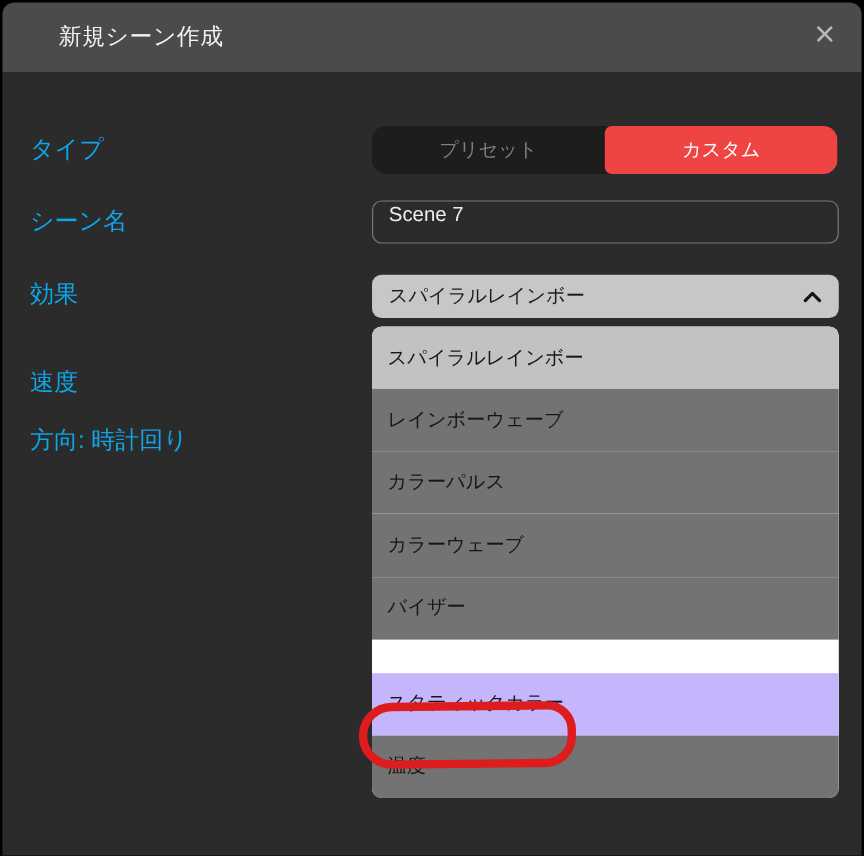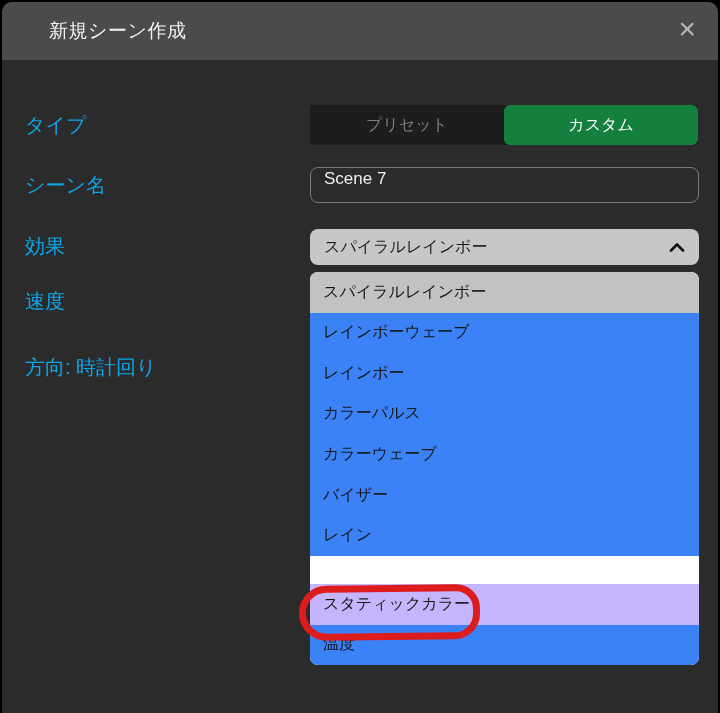--- a/index.html
+++ b/index.html
@@ -7,38 +7,38 @@
   .dialog{position:absolute;left:2px;top:2px;width:716px;height:711px;background:#2b2b2b;
     border-radius:10px 10px 0 0;overflow:hidden;}
   .titlebar{position:absolute;left:0;top:0;width:100%;height:58px;background:#4b4b4b;
     display:flex;align-items:center;box-sizing:border-box;padding:0 22px;}
   .title{color:#f2f2f2;font-size:19px;letter-spacing:.5px;margin-left:25px;}
   .close{margin-left:auto;color:#b8b8b8;font-size:30px;line-height:1;cursor:pointer;
     font-weight:400;transform:translateY(-2px);}
   .label{position:absolute;left:23px;color:#0ea5e9;font-size:20px;line-height:20px;}
   
   .segmented{position:absolute;left:308px;top:103px;width:388px;height:40px;display:flex;
-    background:#1d1d1d;border-radius:2px;overflow:hidden;}
+    background:#1d1d1d;border-radius:12px;overflow:hidden;}
   .seg{flex:1;display:flex;align-items:center;justify-content:center;font-size:16px;cursor:pointer;}
   .seg.inactive{background:#1d1d1d;color:#7f7f7f;}
-  .seg.active{background:#15803d;color:#ffffff;border-radius:6px;}
+  .seg.active{background:#ef4444;color:#ffffff;border-radius:6px;}
   
   .textinput{position:absolute;left:308px;top:165px;width:389px;height:36px;box-sizing:border-box;
     background:transparent;border:1.5px solid #7a7a7a;border-radius:8px;color:#ededed;
     font-size:17px;padding:0 0 12px 13px;outline:none;font-family:"Liberation Sans",sans-serif;}
   
   .ddbutton{position:absolute;left:308px;top:227px;width:389px;height:36px;box-sizing:border-box;
     background:#c7c7c7;border-radius:8px;display:flex;align-items:center;padding:0 14px;
     color:#1c1c1c;font-size:16px;cursor:pointer;}
   .ddbutton .chev{margin-left:auto;display:flex;align-items:center;}
   
   .ddlist{position:absolute;left:308px;top:270px;width:389px;height:393px;background:#ffffff;
     border-radius:8px;overflow:hidden;display:flex;flex-direction:column;}
   .dditem{flex:1;display:flex;align-items:center;padding-left:13px;font-size:16px;
-    color:#161616;cursor:pointer;background:#3b82f6;}
+    color:#161616;cursor:pointer;background:#737373;}
   .dditem.selected{background:#c2c2c2;}
   .dditem.highlighted{background:#c4b5fd;margin-top:28px;}
   
   .annotation{position:absolute;left:297px;top:583px;width:181px;height:55px;box-sizing:border-box;
     border:7px solid #dd1d1d;border-radius:30px 26px 28px 30px;pointer-events:none;
     transform:rotate(-0.6deg);}
 </style>
 </head>
 <body>
 
@@ -61,30 +61,28 @@
   <div class="label" style="top:234px;">効果</div>
   <div class="ddbutton">
     <span>スパイラルレインボー</span>
     <span class="chev">
       <svg width="16" height="9" viewBox="0 0 16 9">
           <polyline points="2,7.5 8,1.5 14,7.5" fill="none" stroke="#111111" stroke-width="2.6" stroke-linecap="round" stroke-linejoin="round"></polyline>
         </svg>
     </span>
   </div>
 
-  <div class="label" style="top:289px;">速度</div>
+  <div class="label" style="top:307px;">速度</div>
   <div class="label" style="top:355px;">方向: 時計回り</div>
 
   <div class="ddlist" id="ddlist">
       <div class="dditem selected">スパイラルレインボー</div>
       <div class="dditem">レインボーウェーブ</div>
-      <div class="dditem">レインボー</div>
       <div class="dditem">カラーパルス</div>
       <div class="dditem">カラーウェーブ</div>
       <div class="dditem">バイザー</div>
-      <div class="dditem">レイン</div>
       <div class="dditem highlighted">スタティックカラー</div>
       <div class="dditem">温度</div>
     </div>
 
   <div class="annotation" style="border-color: rgb(221, 29, 29);"></div>
 
 </div>
 
 </body></html>

